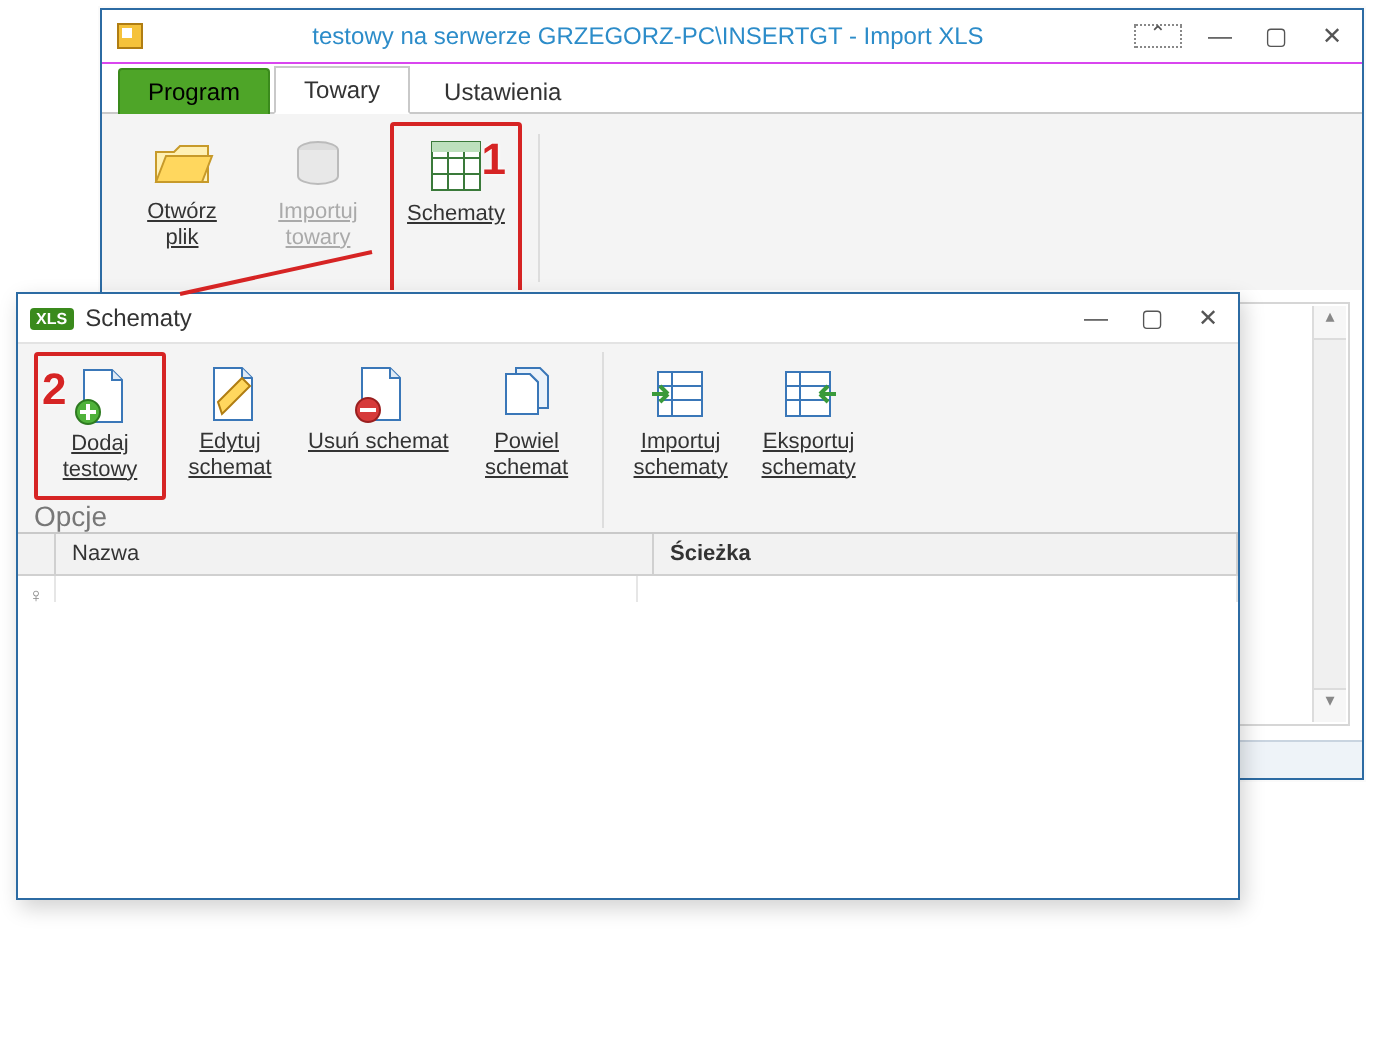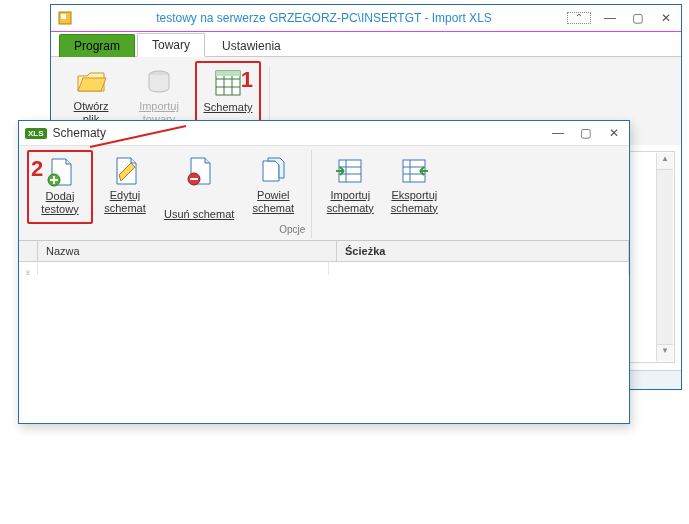--- a/index.html
+++ b/index.html
@@ -157,27 +157,26 @@
   }
   .scrollbar-v .sbtn {
     height: 16px; background: #f6f6f6; border-bottom: 1px solid #dcdcdc;
     text-align: center; font-size: 9px; color: #888;
   }
   .scrollbar-v .sbtn.bottom { border-top: 1px solid #dcdcdc; border-bottom:none; position:absolute; bottom:0; left:0; right:0;}
   
   
   .sec-window {
     position: absolute;
-    left: 8px; top: 120px;
+    left: 8px; top: 146px;
     width: 610px; height: 302px;
     border: 1px solid #2c6ba3;
     background: #fff;
     box-shadow: 2px 4px 10px rgba(0,0,0,0.18);
     z-index: 10;
-    margin-left: 10px;
   }
   .sec-titlebar {
     height: 24px;
     display: flex;
     align-items: center;
     padding: 0 6px;
     background: #fff;
     border-bottom: 1px solid #e3e3e3;
   }
   .sec-titlebar .badge {
@@ -203,22 +202,22 @@
     display: flex;
     flex-direction: column;
     align-items: stretch;
     border-right: 1px solid #ddd;
     padding-right: 6px;
     margin-right: 6px;
     height: 100%;
   }
   .sec-ribbon .group-row { display:flex; flex:1; }
   .sec-ribbon .group-label {
-    text-align: right;
-    font-size: 10px;
+    text-align: left;
+    font-size: 14px;
     color: #777;
     height: 14px;
   }
   .grid-header {
     display: flex;
     background: #f2f2f2;
     border-bottom: 1px solid #d0d0d0;
     height: 20px;
     align-items: center;
     font-size: 11px;
@@ -379,21 +378,21 @@
           <span class="ricon">
             <svg width="32" height="32">
                 <path d="M8 3 L22 3 L27 8 L27 29 L8 29 Z" fill="#fff" stroke="#3a77b8"></path>
                 <path d="M22 3 L22 8 L27 8" fill="#dfeaf5" stroke="#3a77b8"></path>
                 <path d="M12 26 L10 20 L22 8 L26 12 L14 24 Z" fill="#ffd75e" stroke="#b07d12"></path>
               </svg>
           </span>
           <span class="rlabel">Edytuj
 schemat</span>
         </div>
-        <div class="rbtn" style="min-width:70px;justify-content:space-between;">
+        <div class="rbtn" style="min-width:70px;">
           <span class="ricon">
             <svg width="32" height="32">
                 <path d="M8 3 L22 3 L27 8 L27 29 L8 29 Z" fill="#fff" stroke="#3a77b8"></path>
                 <path d="M22 3 L22 8 L27 8" fill="#dfeaf5" stroke="#3a77b8"></path>
                 <circle cx="11" cy="24" r="6" fill="#d63a3a" stroke="#9a1f1f"></circle>
                 <line x1="7" y1="24" x2="15" y2="24" stroke="#fff" stroke-width="2"></line>
               </svg>
           </span>
           <span class="rlabel">Usuń schemat</span>
         </div>

